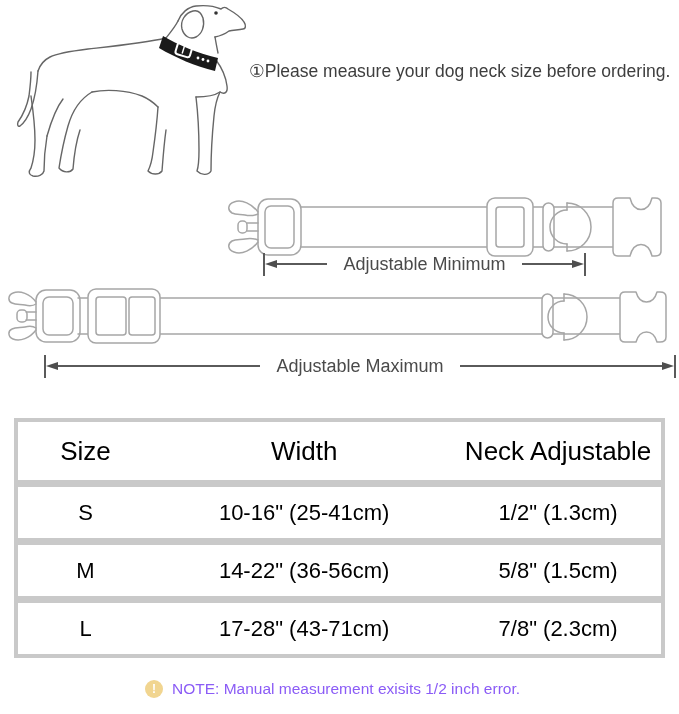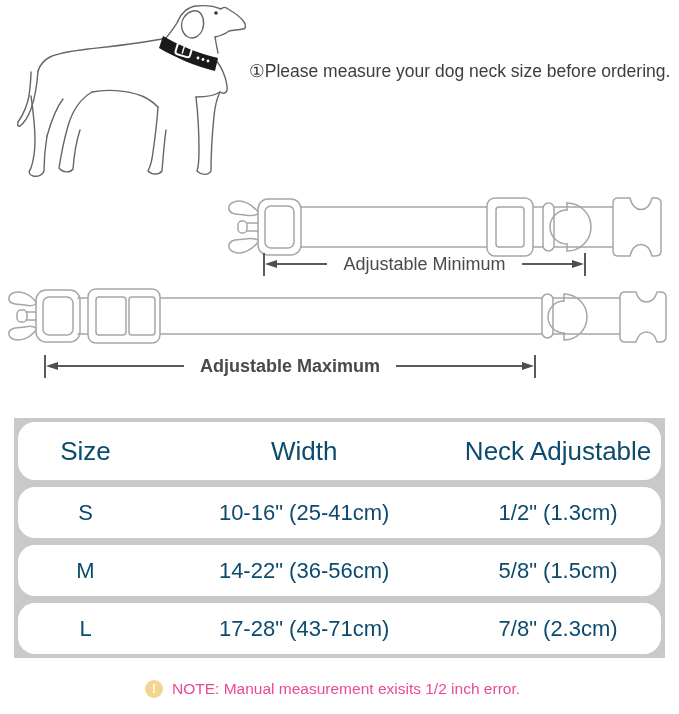--- a/index.html
+++ b/index.html
@@ -23,30 +23,30 @@
   .dim-arrow-left{border-right:12px solid #4e4e4e;}
   .dim-arrow-right{border-left:12px solid #4e4e4e;}
   .dim-line{flex:1 1 auto;height:1.5px;background:#5a5a5a;}
   .dim-text{flex:0 0 auto;padding:0 16px;font-size:18px;white-space:nowrap;color:#4a4a4a;}
 
   
   .size-table{position:absolute;left:14px;top:418px;width:651px;height:240px;
               background:#c9c9c9;box-sizing:border-box;padding:4px;
               display:flex;flex-direction:column;gap:7px;}
   .trow{background:#ffffff;display:grid;grid-template-columns:21% 47% 32%;
-        align-items:center;text-align:center;color:#0c4a6e;border-radius:17px;}
+        align-items:center;text-align:center;color:#000000;}
   .trow-header{flex:0 0 58px;font-size:26px;}
   .trow-data{flex:1 1 auto;font-size:22px;}
 
   
   .note{position:absolute;left:145px;top:680px;display:flex;align-items:center;gap:9px;}
   .note-icon{width:18px;height:18px;border-radius:50%;background:#f1d590;flex:0 0 auto;
              display:flex;align-items:center;justify-content:center;
              color:#ffffff;font-size:12px;font-weight:bold;line-height:1;}
-  .note-text{font-size:15.5px;color:#ec4899;white-space:nowrap;}
+  .note-text{font-size:15.5px;color:#8b5cf6;white-space:nowrap;}
 </style>
 </head>
 <body>
 
 <div id="page">
 
   <svg class="lineart" style="left:0;top:0;" width="260" height="200" viewBox="0 0 260 200">
     <g fill="none" stroke="#666666" stroke-width="1.4" stroke-linecap="round" stroke-linejoin="round">
 
       <path d="M178 21 C181 13 188 7 196 6 C205 5 214 6 221 9 C223 7 226 7 228 9 C235 13 241 17 244 22 C246 25 246 29 243 29 C238 30 233 30 229 31 C225 34 220 36 215 37"></path>
@@ -158,21 +158,21 @@
         <path d="M556 12 A23 23 0 1 1 556 58"></path>
         <path d="M556 19 A16 16 0 1 0 556 51"></path>
         <line x1="556" y1="12" x2="556" y2="19"></line>
         <line x1="556" y1="58" x2="556" y2="51"></line>
       </g>
 
       <path d="M617 10 L628 10 C630 17 634 20 638.5 20 C643 20 647 17 649 10 L652 10 Q658 10 658 15 L658 55 Q658 60 652 60 L649 60 C647 53 643 50 638.5 50 C634 50 630 53 628 60 L617 60 Q612 60 612 55 L612 15 Q612 10 617 10 Z" fill="#ffffff"></path>
     </g>
   </svg>
 
-  <div class="dim" style="left:44px;top:353px;width:492px;font-weight:bold;">
+  <div class="dim" style="left:44px;top:353px;width:632px;">
     <span class="dim-bar"></span>
     <span class="dim-arrow dim-arrow-left"></span>
     <span class="dim-line"></span>
     <span class="dim-text">Adjustable Maximum</span>
     <span class="dim-line"></span>
     <span class="dim-arrow dim-arrow-right"></span>
     <span class="dim-bar"></span>
   </div>
 
   <div class="size-table">

